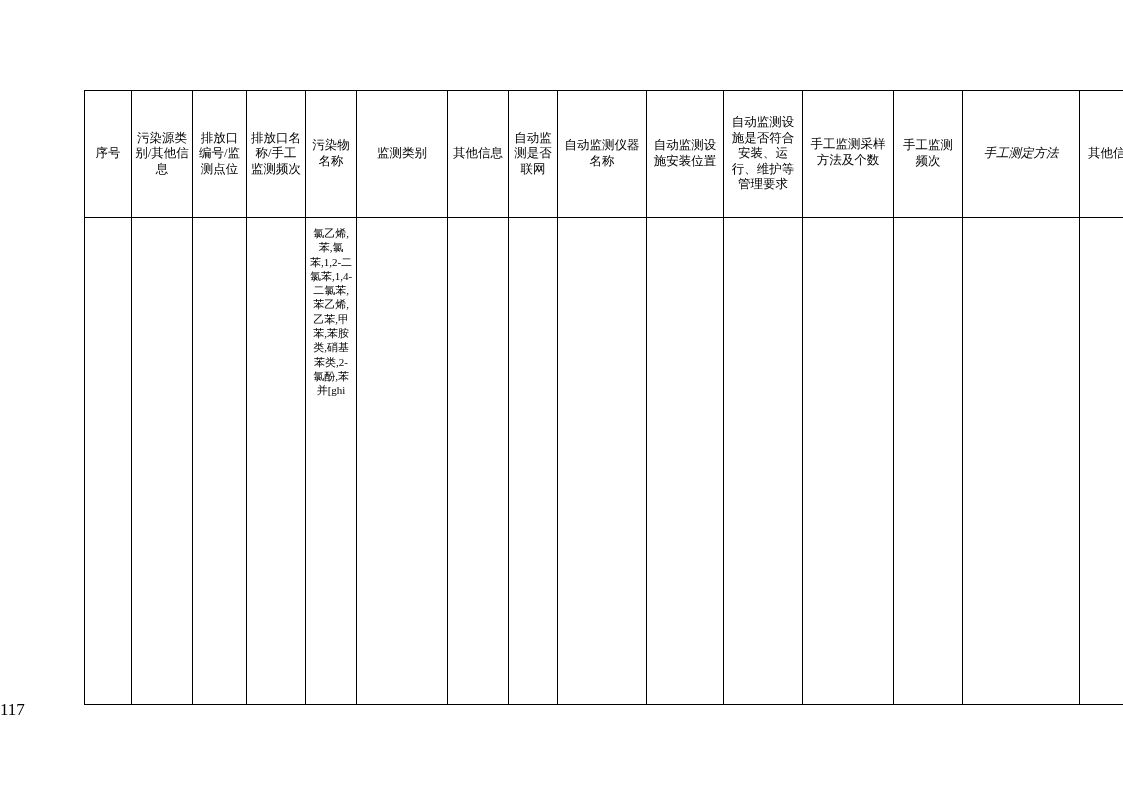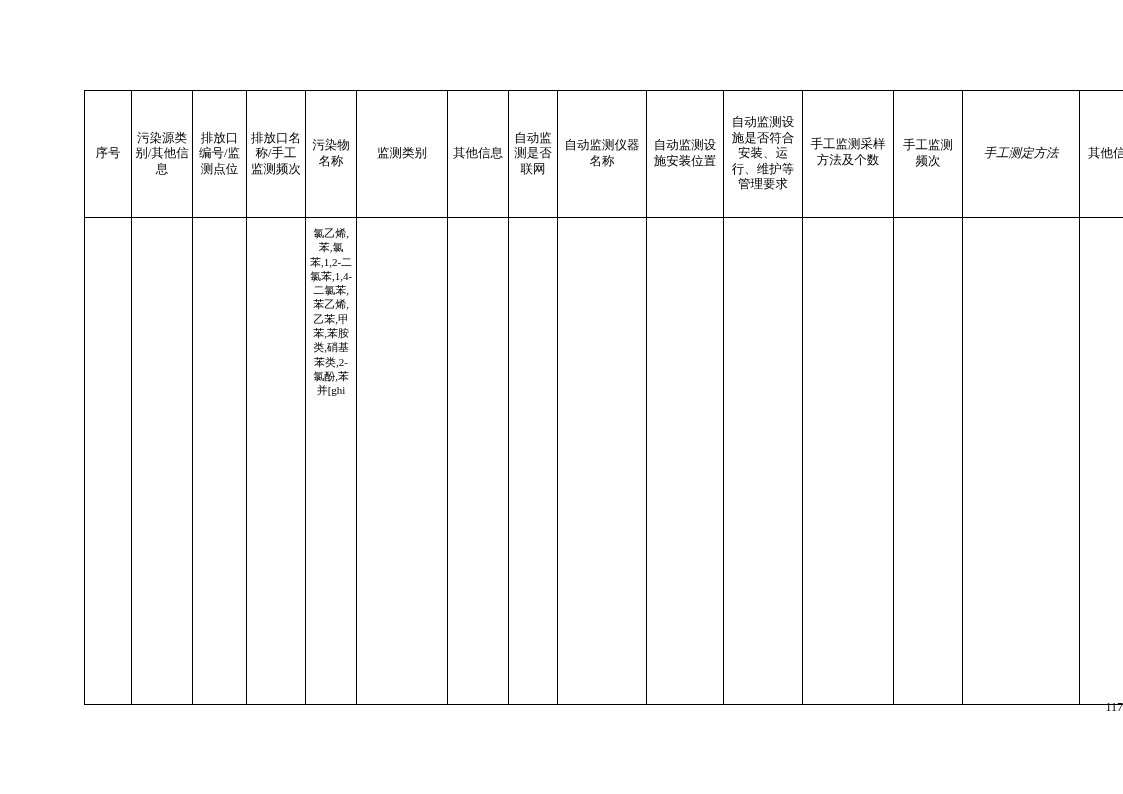--- a/index.html
+++ b/index.html
@@ -56,22 +56,22 @@
     padding-top: 12px;
     line-height: 1.3;
     font-size: 11px;
     letter-spacing: 0px;
   }
   .page-number {
     position: absolute;
     left: 0;
     right: 0;
     top: 700px;
-    text-align: right;
-    font-size: 12px;
+    text-align: left;
+    font-size: 17px;
     font-family: "Liberation Serif", "DejaVu Serif", serif;
   }
   
   .c0 { width: 40px; }
   .c1 { width: 54px; }
   .c2 { width: 47px; }
   .c3 { width: 52px; }
   .c4 { width: 44px; }
   .c5 { width: 84px; }
   .c6 { width: 54px; }

